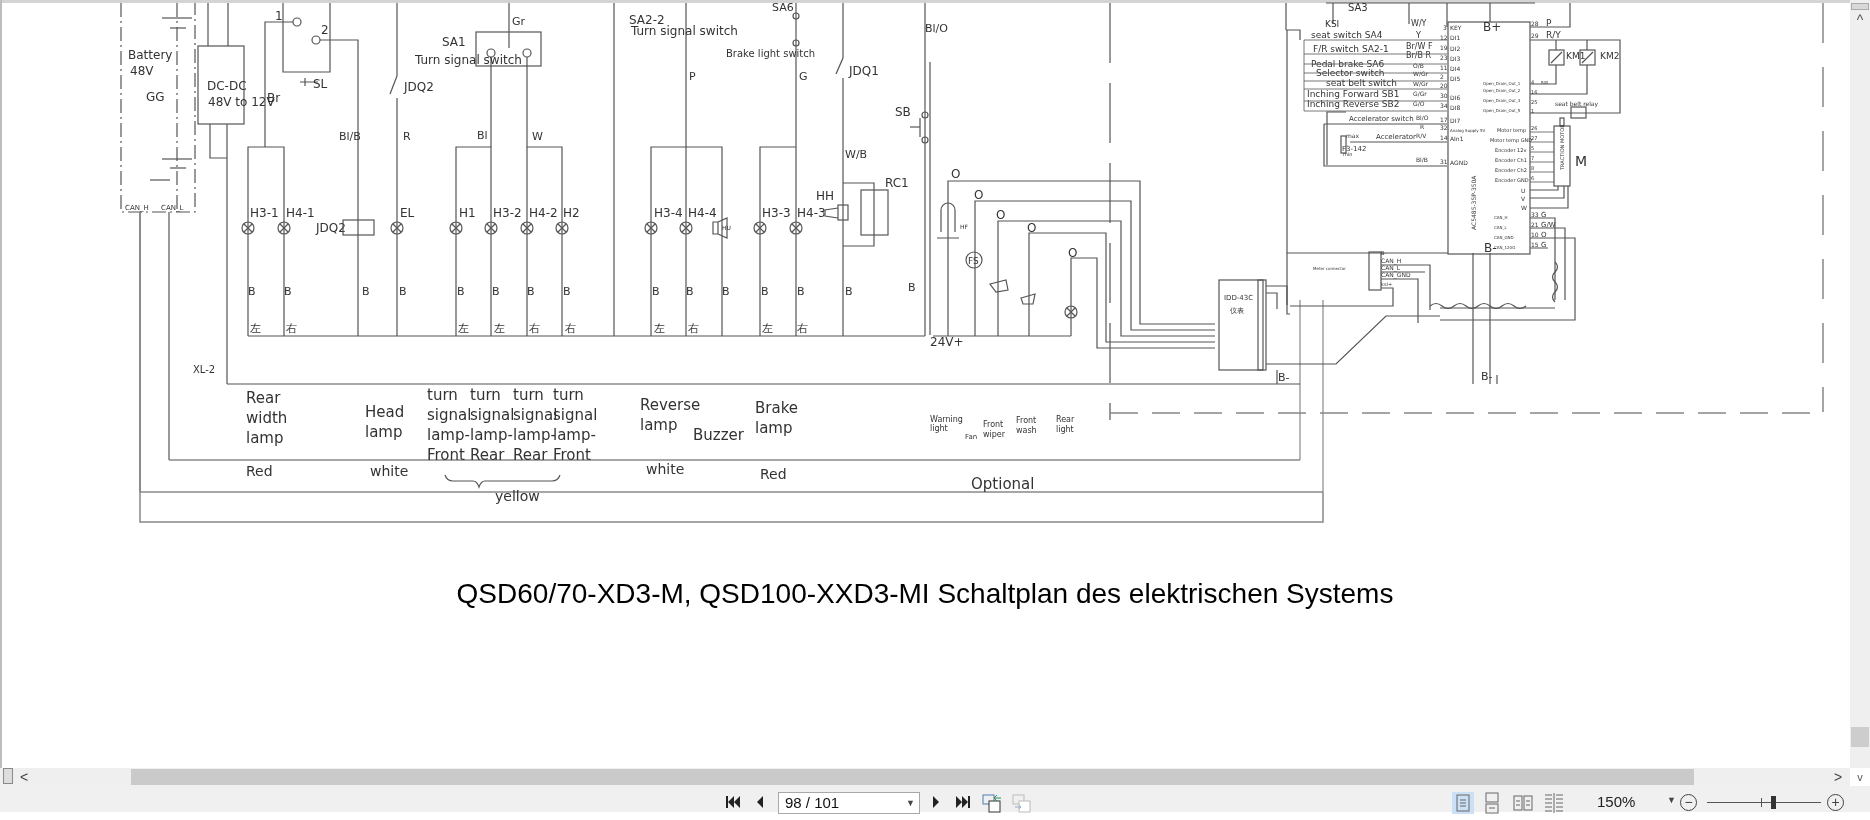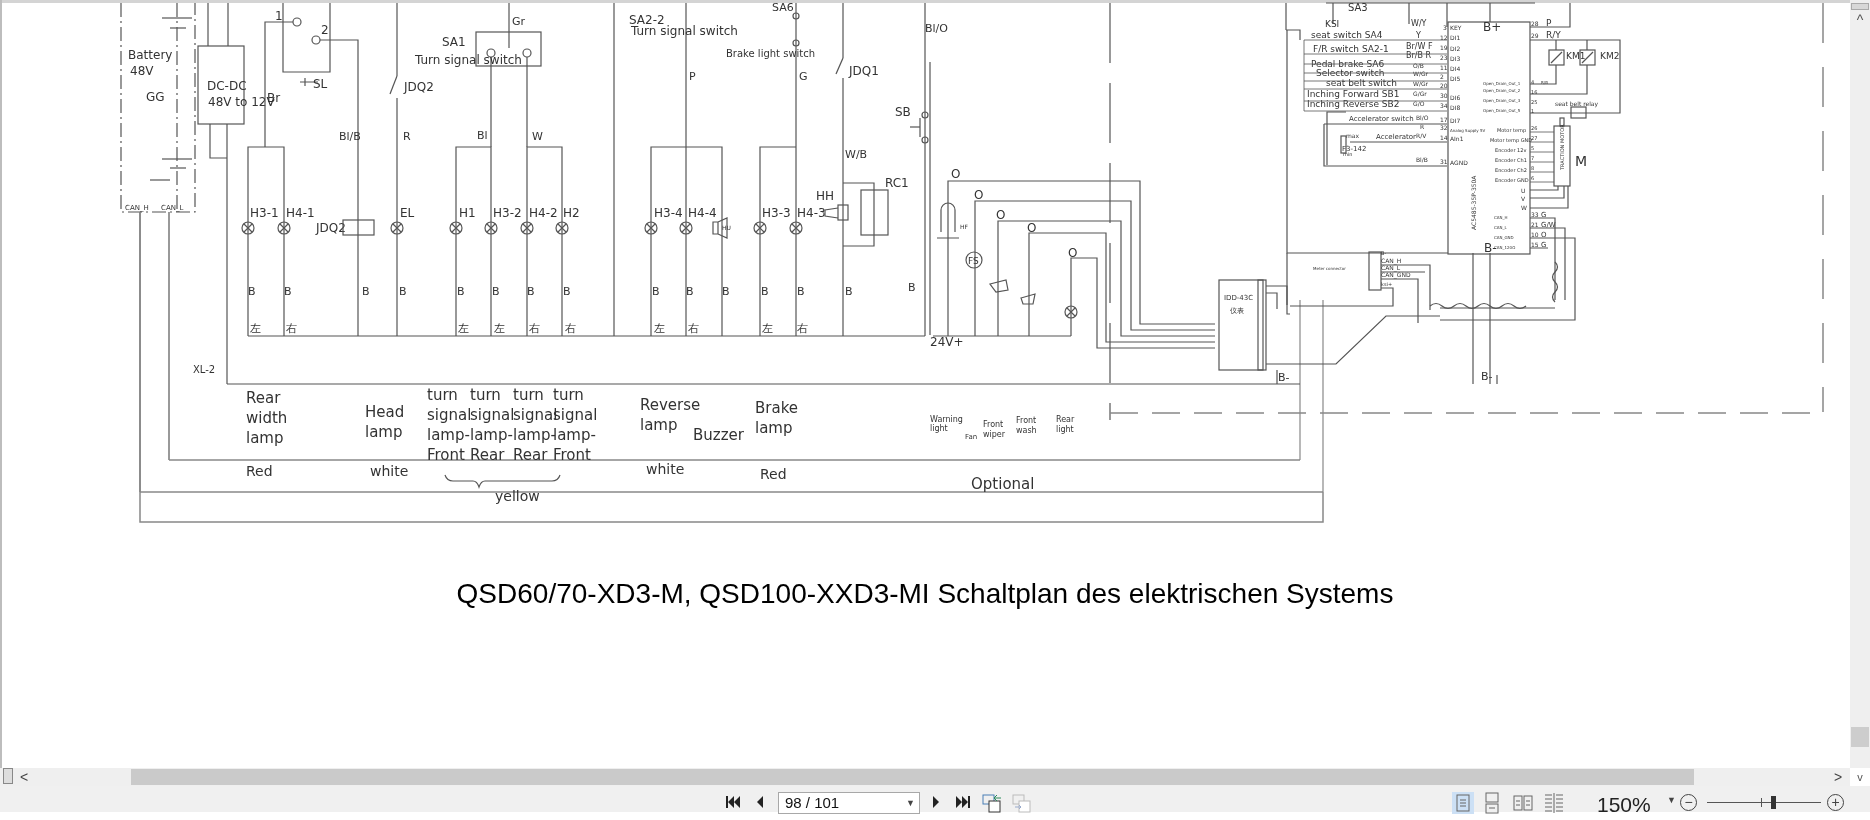--- a/index.html
+++ b/index.html
@@ -22,21 +22,21 @@
   .hscroll .thumb { position:absolute; left:131px; top:1px; width:1563px; height:16px; background:#cacaca; }
   .hscroll .right { position:absolute; left:1830px; top:0; width:16px; height:18px; font-size:14px; color:#444; line-height:18px; text-align:center; }
   .hscroll .vdown { position:absolute; left:1850px; top:0; width:20px; height:18px; font-size:11px; color:#555; line-height:18px; text-align:center; }
   
   .statusbar { position:absolute; left:0; top:786px; width:1870px; height:26px; background:#f0f0f0; }
   .navbtn { position:absolute; top:8px; height:18px; font-size:15px; color:#222; line-height:18px; text-align:center; cursor:pointer; }
   .pagebox { position:absolute; left:778px; top:6px; width:142px; height:22px; background:#fff; border:1px solid #a8a8a8; box-sizing:border-box; font-size:15px; line-height:20px; padding-left:6px; color:#111; }
   .pagebox .caret { position:absolute; right:4px; top:0; font-size:9px; color:#444; }
   .viewicon { position:absolute; top:6px; width:22px; height:22px; box-sizing:border-box; }
   .viewicon.active { background:#cce0f5; }
-  .zoomval { position:absolute; left:1597px; top:7px; width:50px; font-size:21px; color:#222; }
+  .zoomval { position:absolute; left:1597px; top:7px; width:50px; font-size:15px; color:#222; }
   .zoomcaret { position:absolute; left:1667px; top:9px; font-size:9px; color:#444; }
   .zoomcircle { position:absolute; top:8px; width:17px; height:17px; border:1px solid #444; border-radius:50%; box-sizing:border-box; font-size:14px; line-height:14px; text-align:center; color:#444; }
   .zoomtrack { position:absolute; left:1707px; top:16px; width:114px; height:1px; background:#555; }
   .zoomtick { position:absolute; left:1761px; top:12px; width:1px; height:9px; background:#555; }
   .zoomthumb { position:absolute; left:1771px; top:10px; width:5px; height:13px; background:#333; }
 </style>
 </head>
 <body>
 
 <div class="viewport">

